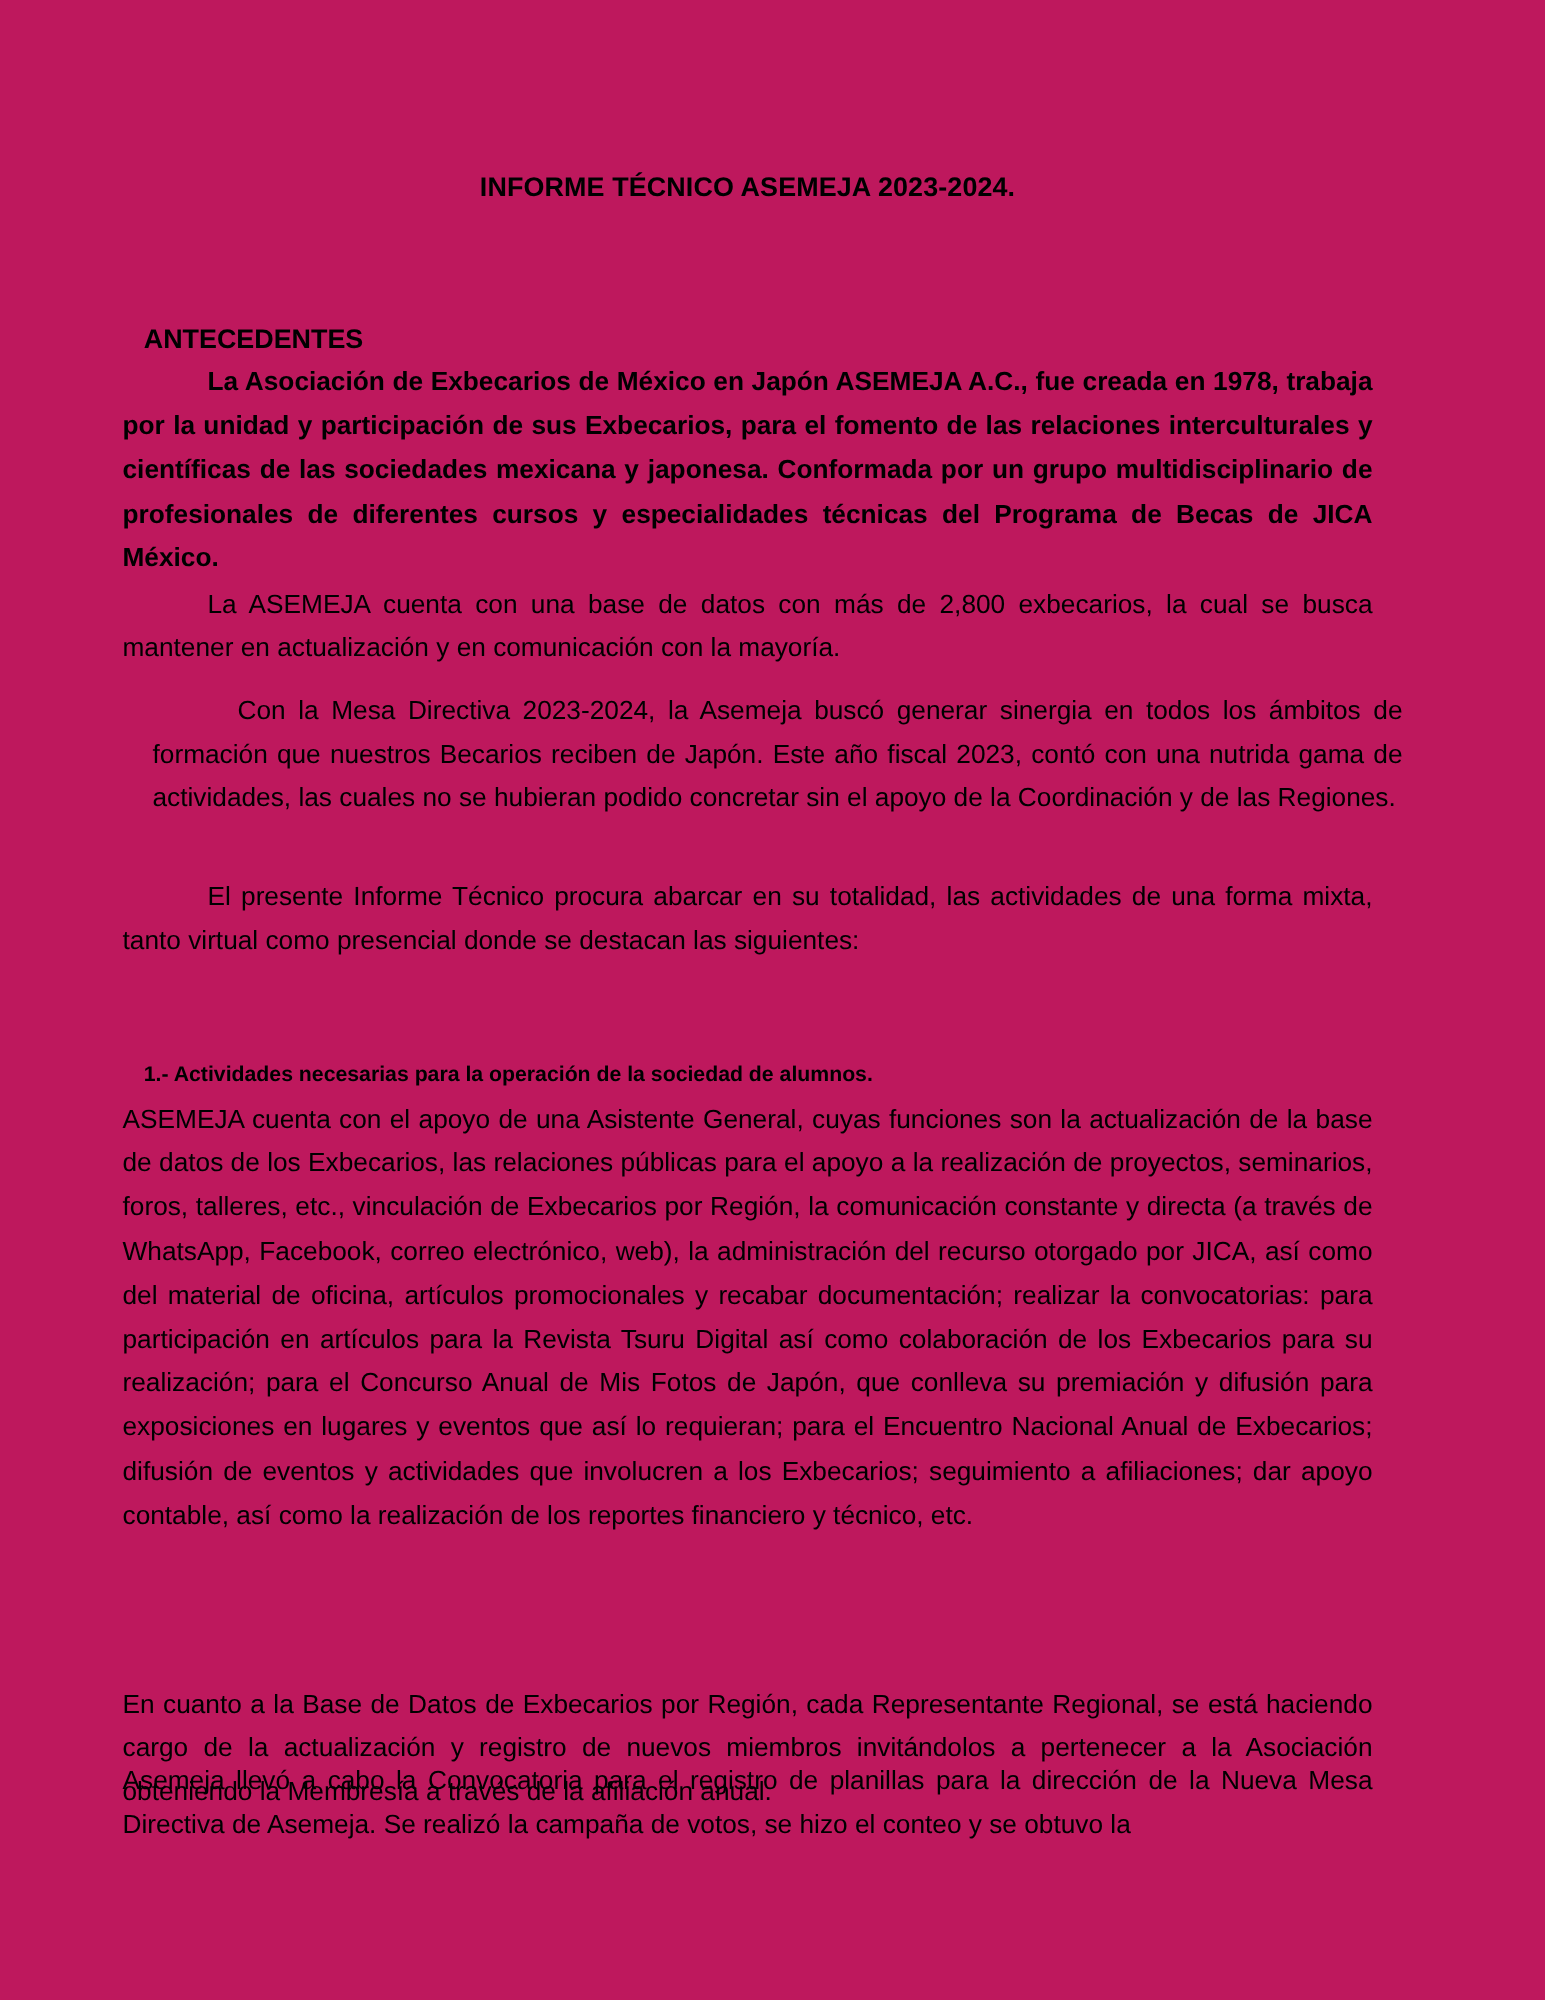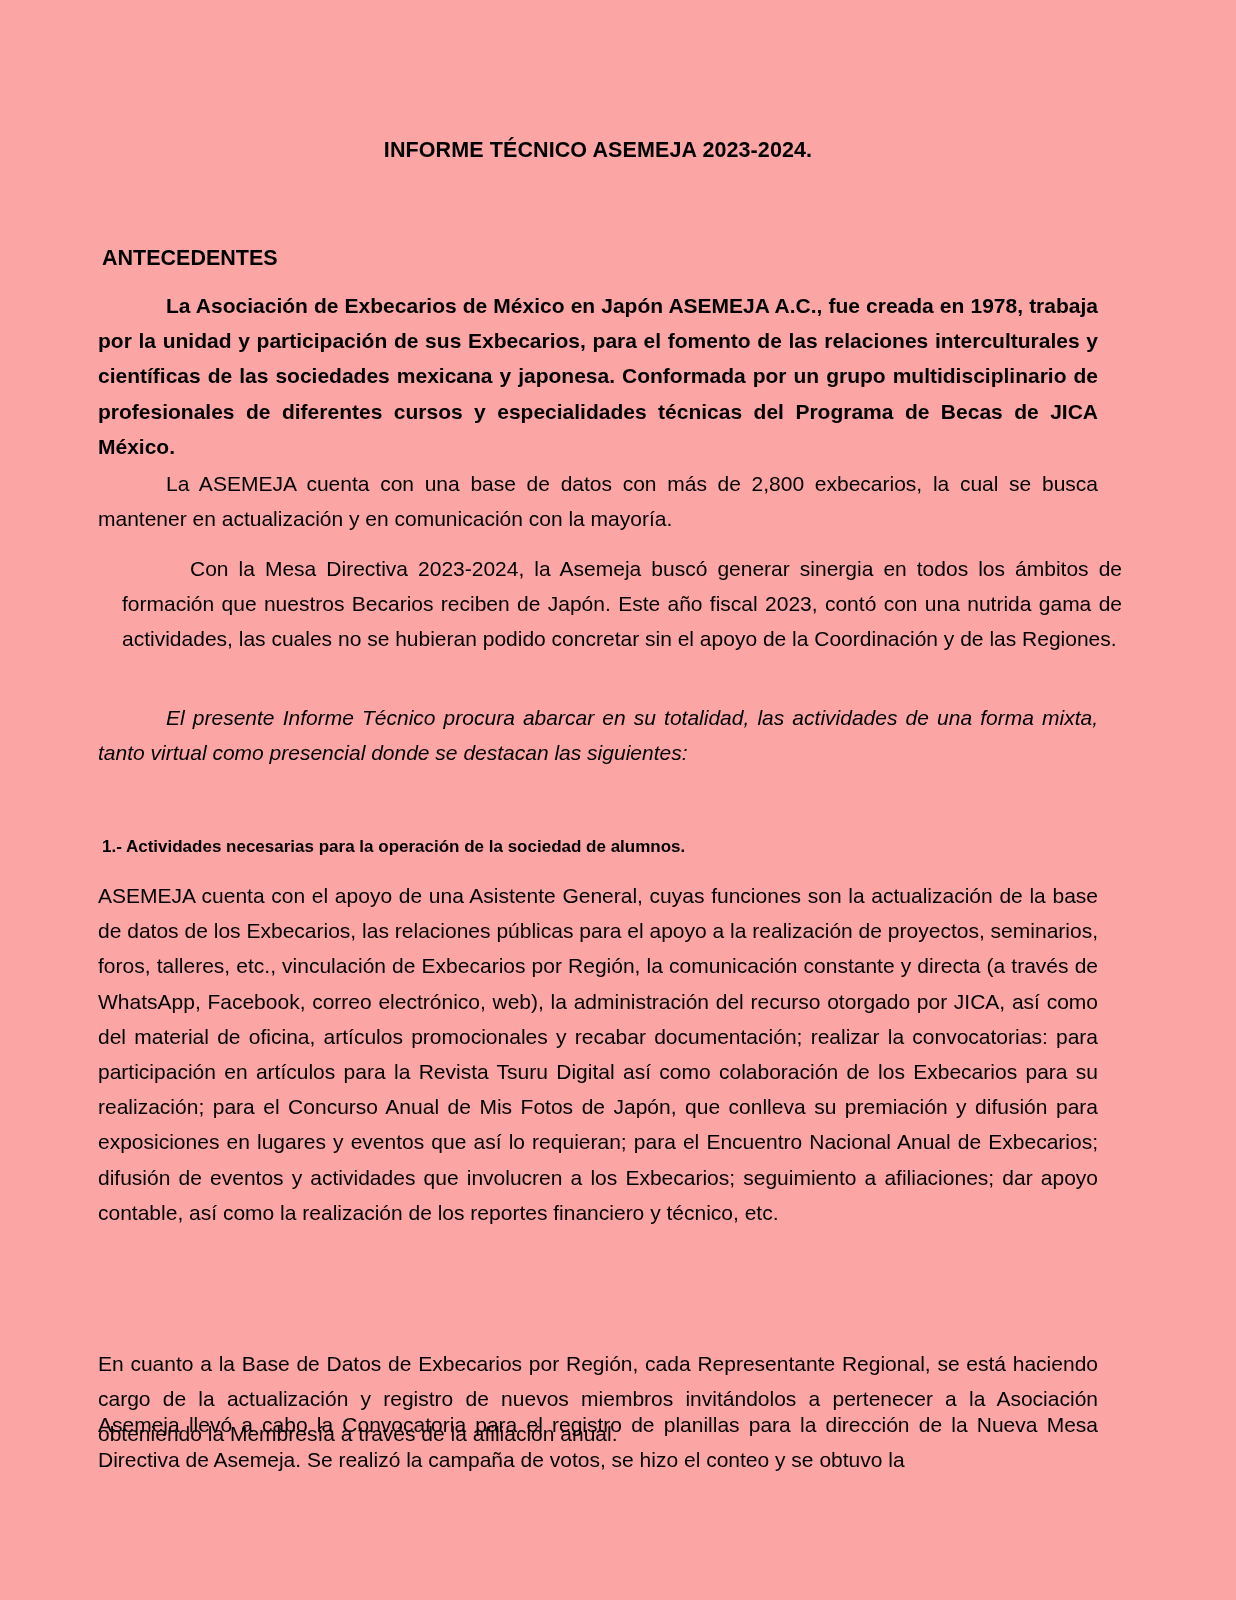--- a/index.html
+++ b/index.html
@@ -13,21 +13,21 @@
     height: 1600px;
     overflow: hidden;
     font-family: "Liberation Sans", sans-serif;
     color: #000000;
     -webkit-font-smoothing: antialiased;
   }
   .page {
     position: relative;
     width: 1236px;
     height: 1600px;
-    background: #fca5a5;
+    background: #be185d;
     box-sizing: border-box;
     padding: 0;
   }
   .content {
     position: absolute;
     left: 98px;
     top: 0;
     width: 1000px;
   }
 
@@ -43,21 +43,21 @@
     font-size: 21.5px;
     font-weight: bold;
     letter-spacing: 0.1px;
     line-height: 1.2;
   }
 
   
   .heading {
     position: absolute;
     left: 0;
-    margin: 4px;
+    margin: 17px;
     padding: 0;
     font-size: 21.5px;
     font-weight: bold;
     line-height: 1.2;
     white-space: nowrap;
   }
   .heading-antecedentes { top: 242px; }
   .heading-seccion1 { top: 833px; font-size: 17px; }
 
   
@@ -74,21 +74,21 @@
     hyphens: none;
     word-spacing: 0px;
   }
   .para.indent { text-indent: 68px; }
   .para.last-line-natural { text-align-last: left; }
 
   
   .p-antec-1 { top: 288px; font-weight: bold; }
   .p-antec-2 { top: 466px; }
   .p-antec-3 { top: 551px; margin-left: 24px; }
-  .p-antec-4 { top: 700px; font-style: italic; }
+  .p-antec-4 { top: 700px; }
   .p-sec1-1  { top: 878px; }
   .p-sec1-2  { top: 1329px; margin-top: 17px; }
   .p-sec1-3  { top: 1407px; }
 </style>
 </head>
 <body>
 
 <div class="page">
   <div class="content">
 

